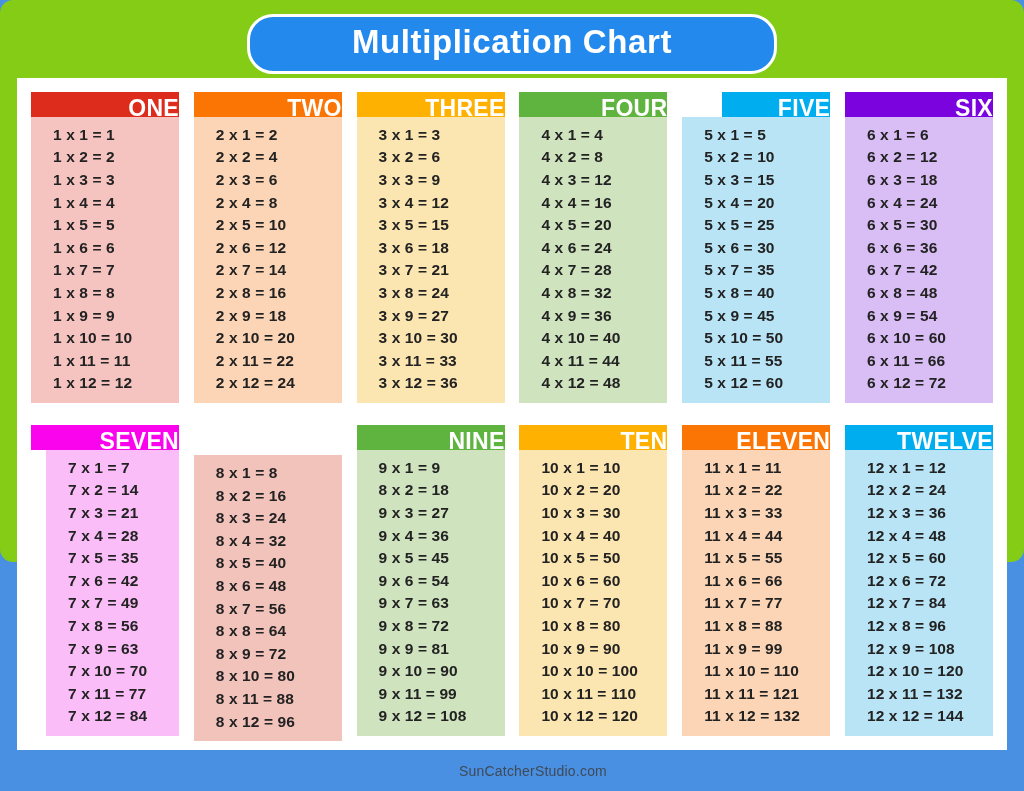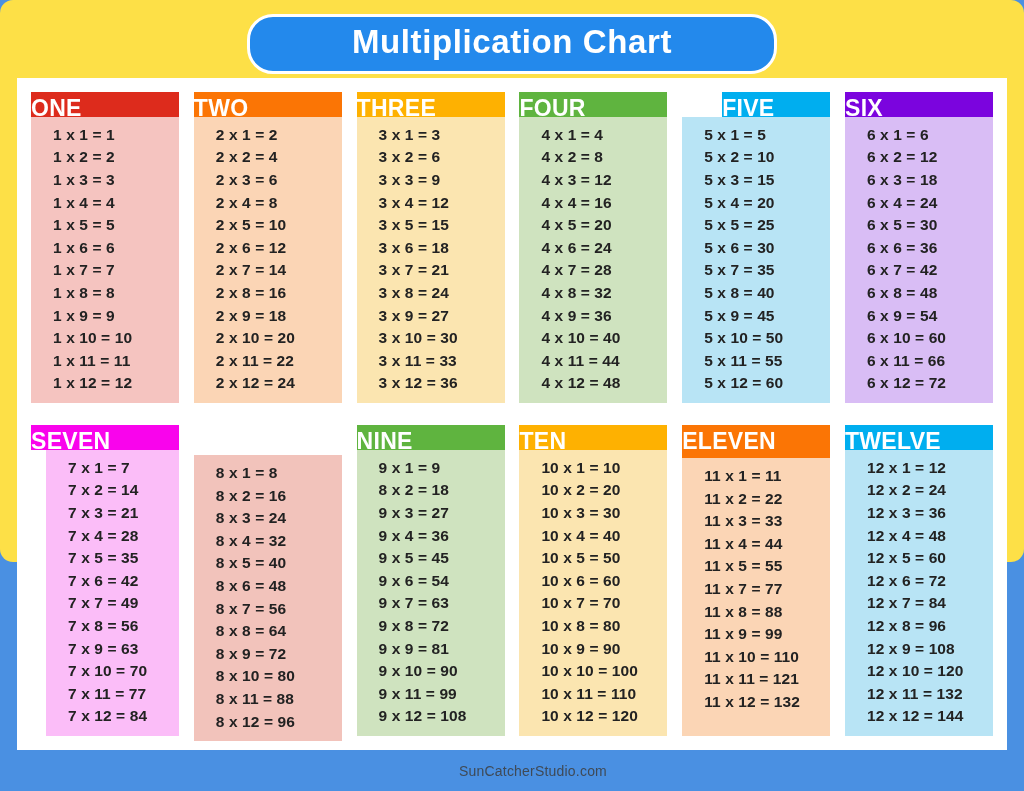--- a/index.html
+++ b/index.html
@@ -11,21 +11,21 @@
     height: 791px;
     background: #4a90e2;
     font-family: "Liberation Sans", sans-serif;
     overflow: hidden;
     position: relative;
   }
   #page {
     width: 1024px;
     height: 562px;
     position: relative;
-    background: #fde047;
+    background: #84cc16;
     box-sizing: border-box;
     border-radius: 13px;
   }
   
   .title-wrap {
     position: absolute;
     left: 0;
     top: 14px;
     width: 1024px;
     display: flex;
@@ -74,21 +74,21 @@
   }
   .tbl {
     width: 148px;
     display: flex;
     flex-direction: column;
     box-sizing: border-box;
   }
   .tbl-head {
     height: 33px;
     line-height: 33px;
-    text-align: left;
+    text-align: right;
     color: #ffffff;
     font-size: 23px;
     font-weight: bold;
     letter-spacing: 0.3px;
     overflow: hidden;
     white-space: nowrap;
   }
   .tbl-body {
     flex: 1;
     padding: 7px 0 8px 0;
@@ -306,20 +306,21 @@
             </div>
           </div>
           <div class="tbl wide">
             <div class="tbl-head" style="background: rgb(251, 117, 5);">ELEVEN</div>
             <div class="tbl-body" style="background: rgb(251, 213, 181);">
               <div class="eq">11 x 1 = 11</div>
               <div class="eq">11 x 2 = 22</div>
               <div class="eq">11 x 3 = 33</div>
               <div class="eq">11 x 4 = 44</div>
               <div class="eq">11 x 5 = 55</div>
+              <div class="eq">11 x 6 = 66</div>
               <div class="eq">11 x 7 = 77</div>
               <div class="eq">11 x 8 = 88</div>
               <div class="eq">11 x 9 = 99</div>
               <div class="eq">11 x 10 = 110</div>
               <div class="eq">11 x 11 = 121</div>
               <div class="eq">11 x 12 = 132</div>
             </div>
           </div>
           <div class="tbl wide">
             <div class="tbl-head" style="background: rgb(0, 174, 239);">TWELVE</div>

